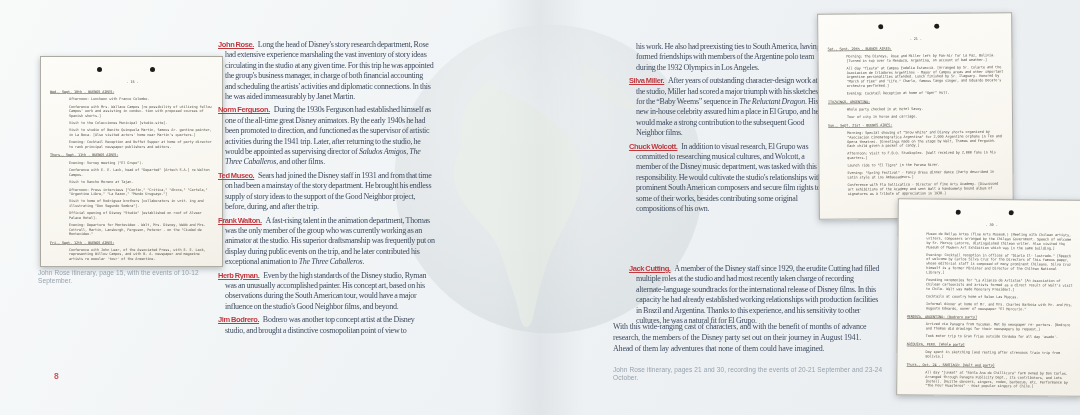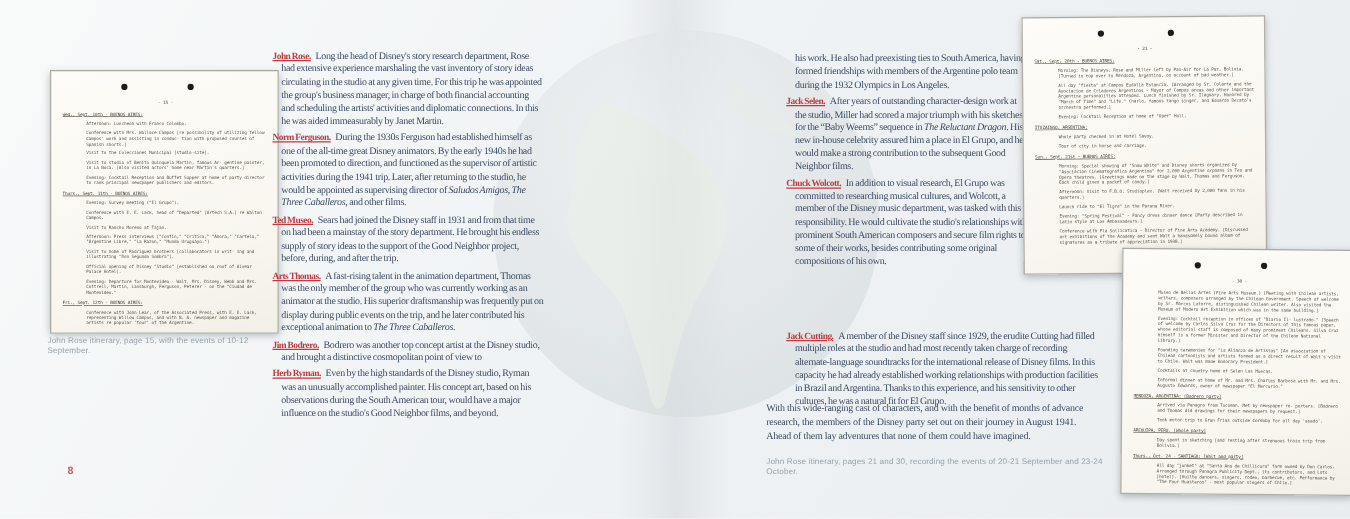--- a/index.html
+++ b/index.html
@@ -12,21 +12,21 @@
     position:absolute;top:0;bottom:0;left:495px;width:90px;
     background:linear-gradient(90deg,rgba(150,160,170,0) 0%,rgba(150,160,170,.16) 50%,rgba(150,160,170,0) 100%);
     pointer-events:none;
   }
   .globe{position:absolute;left:388px;top:18px;width:322px;height:322px;opacity:.6;}
   
   .col{position:absolute;color:#3e4c60;font-size:8px;line-height:10.4px;letter-spacing:-.25px;word-spacing:-.4px;}
   .entry{margin:0 0 3px 0;padding-left:7px;text-indent:-7px;}
   .entry.cont{text-indent:0;}
   .ename{
-    font-family:Liberation Serif, serif;font-weight:700;font-size:7.5px;
+    font-family:Liberation Sans, sans-serif;font-weight:700;font-size:7.5px;
     color:#c0393f;text-decoration:underline;letter-spacing:-.4px;
   }
   em{font-style:italic;}
   .closing{position:absolute;color:#3e4c60;font-size:8px;line-height:11.2px;letter-spacing:-.2px;margin:0;}
   .caption{
     position:absolute;font-family:"Liberation Sans",sans-serif;
     font-size:6.5px;line-height:8px;color:#96a2ac;letter-spacing:.1px;margin:0;
   }
   .pagenum{
     position:absolute;font-family:"Liberation Sans",sans-serif;
@@ -107,28 +107,28 @@
   </div>
 </div>
 
 <p class="caption" id="left-caption">John Rose itinerary, page 15, with the events of 10-12 September.</p>
 <p class="pagenum" id="left-pagenum">8</p>
 
 <div class="col" id="left-col">
     <p class="entry"><span class="ename">John Rose.</span> Long the head of Disney's story research department, Rose had extensive experience marshaling the vast inventory of story ideas circulating in the studio at any given time. For this trip he was appointed the group's business manager, in charge of both financial accounting and scheduling the artists' activities and diplomatic connections. In this he was aided immeasurably by Janet Martin.</p>
     <p class="entry"><span class="ename">Norm Ferguson.</span> During the 1930s Ferguson had established himself as one of the all-time great Disney animators. By the early 1940s he had been promoted to direction, and functioned as the supervisor of artistic activities during the 1941 trip. Later, after returning to the studio, he would be appointed as supervising director of <em>Saludos Amigos</em>, <em>The Three Caballeros</em>, and other films.</p>
     <p class="entry"><span class="ename">Ted Museo.</span> Sears had joined the Disney staff in 1931 and from that time on had been a mainstay of the story department. He brought his endless supply of story ideas to the support of the Good Neighbor project, before, during, and after the trip.</p>
-    <p class="entry"><span class="ename">Arts Thomas.</span> A fast-rising talent in the animation department, Thomas was the only member of the group who was currently working as an animator at the studio. His superior draftsmanship was frequently put on display during public events on the trip, and he later contributed his exceptional animation to <em>The Three Caballeros</em>.</p>
+    <p class="entry"><span class="ename">Frank Walton.</span> A fast-rising talent in the animation department, Thomas was the only member of the group who was currently working as an animator at the studio. His superior draftsmanship was frequently put on display during public events on the trip, and he later contributed his exceptional animation to <em>The Three Caballeros</em>.</p>
+    <p class="entry"><span class="ename">Herb Ryman.</span> Even by the high standards of the Disney studio, Ryman was an unusually accomplished painter. His concept art, based on his observations during the South American tour, would have a major influence on the studio's Good Neighbor films, and beyond.</p>
     <p class="entry"><span class="ename">Jim Bodrero.</span> Bodrero was another top concept artist at the Disney studio, and brought a distinctive cosmopolitan point of view to</p>
-    <p class="entry"><span class="ename">Herb Ryman.</span> Even by the high standards of the Disney studio, Ryman was an unusually accomplished painter. His concept art, based on his observations during the South American tour, would have a major influence on the studio's Good Neighbor films, and beyond.</p>
   </div>
 
 <div class="col" id="right-colA">
     <p class="entry cont">his work. He also had preexisting ties to South America, having formed friendships with members of the Argentine polo team during the 1932 Olympics in Los Angeles.</p>
-    <p class="entry"><span class="ename">Jack Selen.</span> After years of outstanding character-design work at the studio, Miller had scored a major triumph with his sketches for the “Baby Weems” sequence in <em>The Reluctant Dragon</em>. His new in-house celebrity assured him a place in El Grupo, and he would make a strong contribution to the subsequent Good Neighbor films.</p>
+    <p class="entry"><span class="ename">Silva Miller.</span> After years of outstanding character-design work at the studio, Miller had scored a major triumph with his sketches for the “Baby Weems” sequence in <em>The Reluctant Dragon</em>. His new in-house celebrity assured him a place in El Grupo, and he would make a strong contribution to the subsequent Good Neighbor films.</p>
     <p class="entry"><span class="ename">Chuck Wolcott.</span> In addition to visual research, El Grupo was committed to researching musical cultures, and Wolcott, a member of the Disney music department, was tasked with this responsibility. He would cultivate the studio's relationships with prominent South American composers and secure film rights to some of their works, besides contributing some original compositions of his own.</p>
   </div>
 <div class="col" id="right-colB">
     <p class="entry"><span class="ename">Jack Cutting.</span> A member of the Disney staff since 1929, the erudite Cutting had filled multiple roles at the studio and had most recently taken charge of recording alternate-language soundtracks for the international release of Disney films. In this capacity he had already established working relationships with production facilities in Brazil and Argentina. Thanks to this experience, and his sensitivity to other cultures, he was a natural fit for El Grupo.</p>
   </div>
 
 <p class="closing" id="closing-par">With this wide-ranging cast of characters, and with the benefit of months of advance research, the members of the Disney party set out on their journey in August 1941. Ahead of them lay adventures that none of them could have imagined.</p>
 <p class="caption" id="right-caption">John Rose itinerary, pages 21 and 30, recording the events of 20-21 September and 23-24 October.</p>
 
 <div class="doc" id="doc2">

